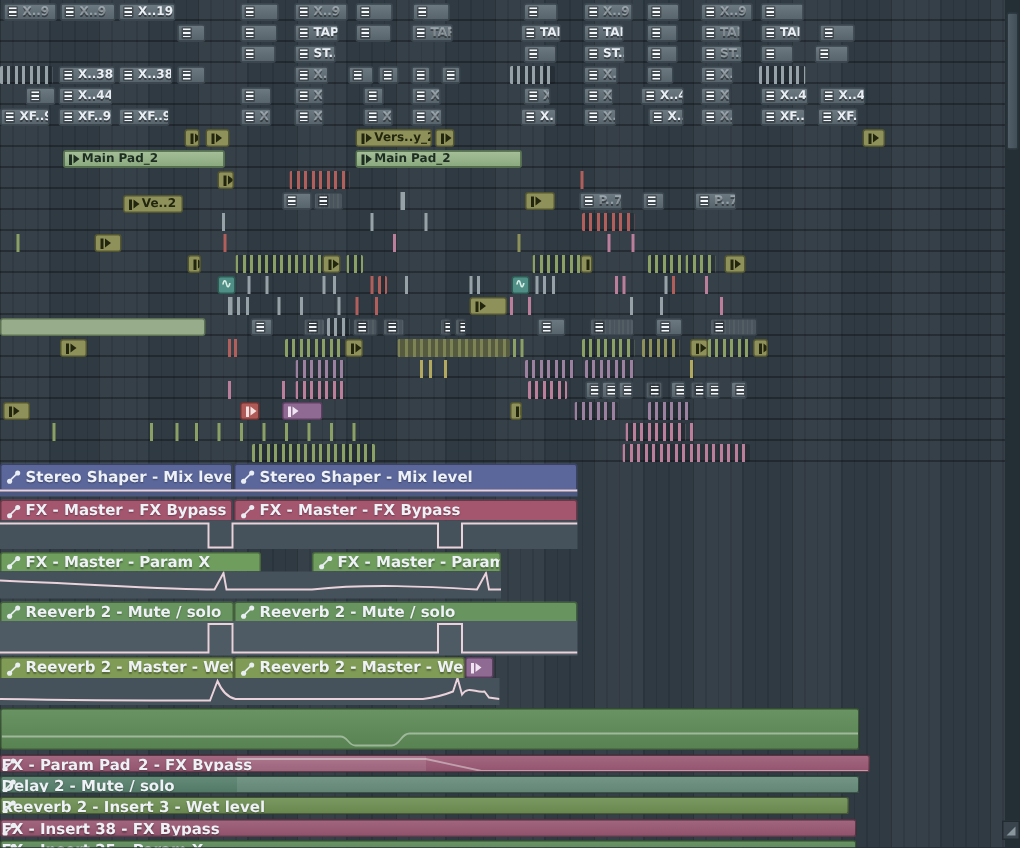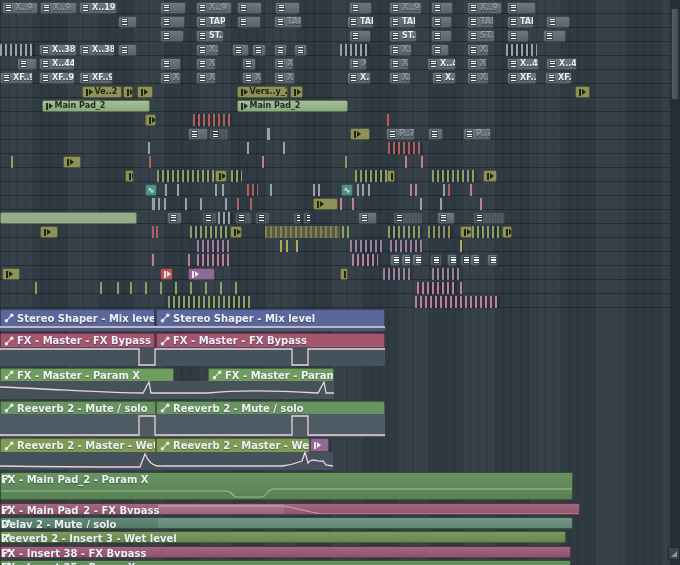--- a/index.html
+++ b/index.html
@@ -344,21 +344,21 @@
         <div class="clip pat" style="left:507px;width:30px;">
           <span class="picon"></span>
           <span class="lbl">XF..9</span>
         </div>
         <div class="clip pat" style="left:545px;width:27px;">
           <span class="picon"></span>
           <span class="lbl">XF..9</span>
         </div>
       </div>
       <div class="prow" style="top:86px">
-        <div class="clip olive" style="left:82px;width:40px;">
+        <div class="clip olive" style="left:82px;width:40px;margin-top:44px;">
           <span class="pbar"></span>
           <span class="ptri"></span>
           <span class="lbl">Ve..2</span>
         </div>
         <div class="clip olive" style="left:123px;width:10px;">
           <span class="pbar"></span>
           <span class="ptri"></span>
           <span class="lbl"></span>
         </div>
         <div class="clip olive" style="left:137px;width:16px;">
@@ -793,41 +793,33 @@
       </div>
       <div class="abody" style="left:0;top:452px;width:333px;height:18px;background:#46525b">
         <svg width="333" height="18">
           <path d="M0,14 C60,15 105,15 140,15 L145,2 C148,9 152,13 157,14 H282 C290,13 297,11 302,9 L305,0 L308,11 C312,5 317,10 323,9 L326,13 L333,14" fill="none" stroke="#ead2da" stroke-width="1.3"></path>
         </svg>
       </div>
       <div class="strip" style="left:0;top:472px;width:573px;height:28px;background:linear-gradient(rgba(255,255,255,0.08),rgba(0,0,0,0.06)) #5d8a56;background-color:#5d8a56;">
         <svg width="573" height="28">
           <path d="M0,18 H226 C231,18 231,24 236,24 H260 C266,24 266,16 272,16 H573" fill="none" stroke="rgba(240,245,240,0.45)" stroke-width="1.2"></path>
         </svg>
+      </div>
+      <div class="strip" style="left:0;top:503px;width:580px;height:12px;background:linear-gradient(rgba(255,255,255,0.08),rgba(0,0,0,0.06)) #9c5a75;background-color:#9c5a75;">
+        <div class="ov" style="left:157px;width:126px"></div>
+        <svg width="580" height="12">
+          <path d="M157,2 H283 L320,10 H580" fill="none" stroke="rgba(240,245,240,0.45)" stroke-width="1.2"></path>
+        </svg>
         <span style="position:relative;margin:1px 0 0 0;display:flex;align-items:center">
           <svg width="10" height="10" viewBox="0 0 10 10">
             <path d="M2.2 7.8 L7.8 2.2" stroke="#e9eef3" stroke-width="1.1" fill="none"></path>
             <circle cx="2.4" cy="7.8" r="1.7" fill="#e9eef3"></circle>
             <circle cx="7.8" cy="2.3" r="1.7" fill="#e9eef3"></circle>
           </svg>
-          <span>FX - Main Pad_2 - Param X</span>
-        </span>
-      </div>
-      <div class="strip" style="left:0;top:503px;width:580px;height:12px;background:linear-gradient(rgba(255,255,255,0.08),rgba(0,0,0,0.06)) #9c5a75;background-color:#9c5a75;">
-        <div class="ov" style="left:157px;width:126px"></div>
-        <svg width="580" height="12">
-          <path d="M157,2 H283 L320,10 H580" fill="none" stroke="rgba(240,245,240,0.45)" stroke-width="1.2"></path>
-        </svg>
-        <span style="position:relative;margin:1px 0 0 0;display:flex;align-items:center">
-          <svg width="10" height="10" viewBox="0 0 10 10">
-            <path d="M2.2 7.8 L7.8 2.2" stroke="#e9eef3" stroke-width="1.1" fill="none"></path>
-            <circle cx="2.4" cy="7.8" r="1.7" fill="#e9eef3"></circle>
-            <circle cx="7.8" cy="2.3" r="1.7" fill="#e9eef3"></circle>
-          </svg>
-          <span>FX - Main Pad_2 - FX Bypass</span>
+          <span>FX - Param Pad_2 - FX Bypass</span>
         </span>
       </div>
       <div class="strip" style="left:0;top:517px;width:573px;height:12px;background:linear-gradient(rgba(255,255,255,0.08),rgba(0,0,0,0.06)) #57806d;background-color:#57806d;">
         <div class="ov" style="left:157px;width:416px"></div>
         <span style="position:relative;margin:1px 0 0 0;display:flex;align-items:center">
           <svg width="10" height="10" viewBox="0 0 10 10">
             <path d="M2.2 7.8 L7.8 2.2" stroke="#e9eef3" stroke-width="1.1" fill="none"></path>
             <circle cx="2.4" cy="7.8" r="1.7" fill="#e9eef3"></circle>
             <circle cx="7.8" cy="2.3" r="1.7" fill="#e9eef3"></circle>
           </svg>

